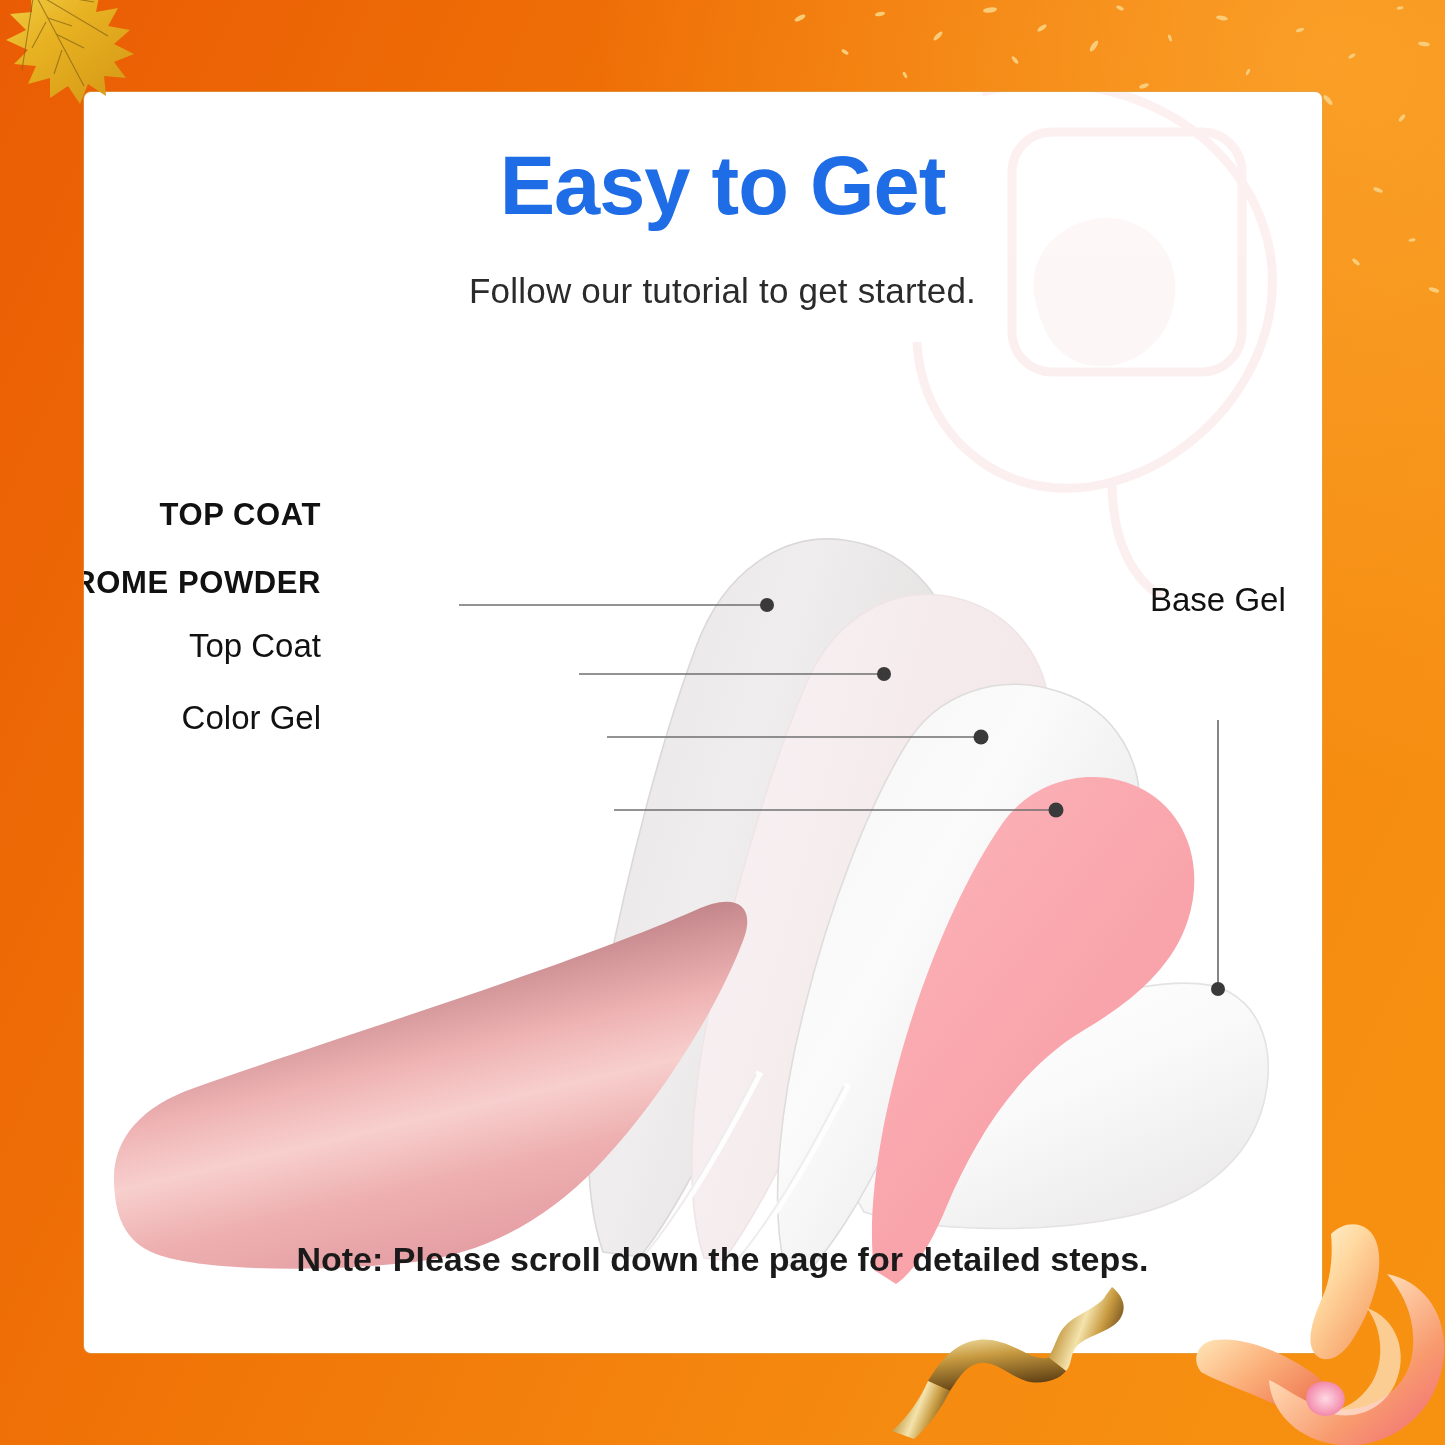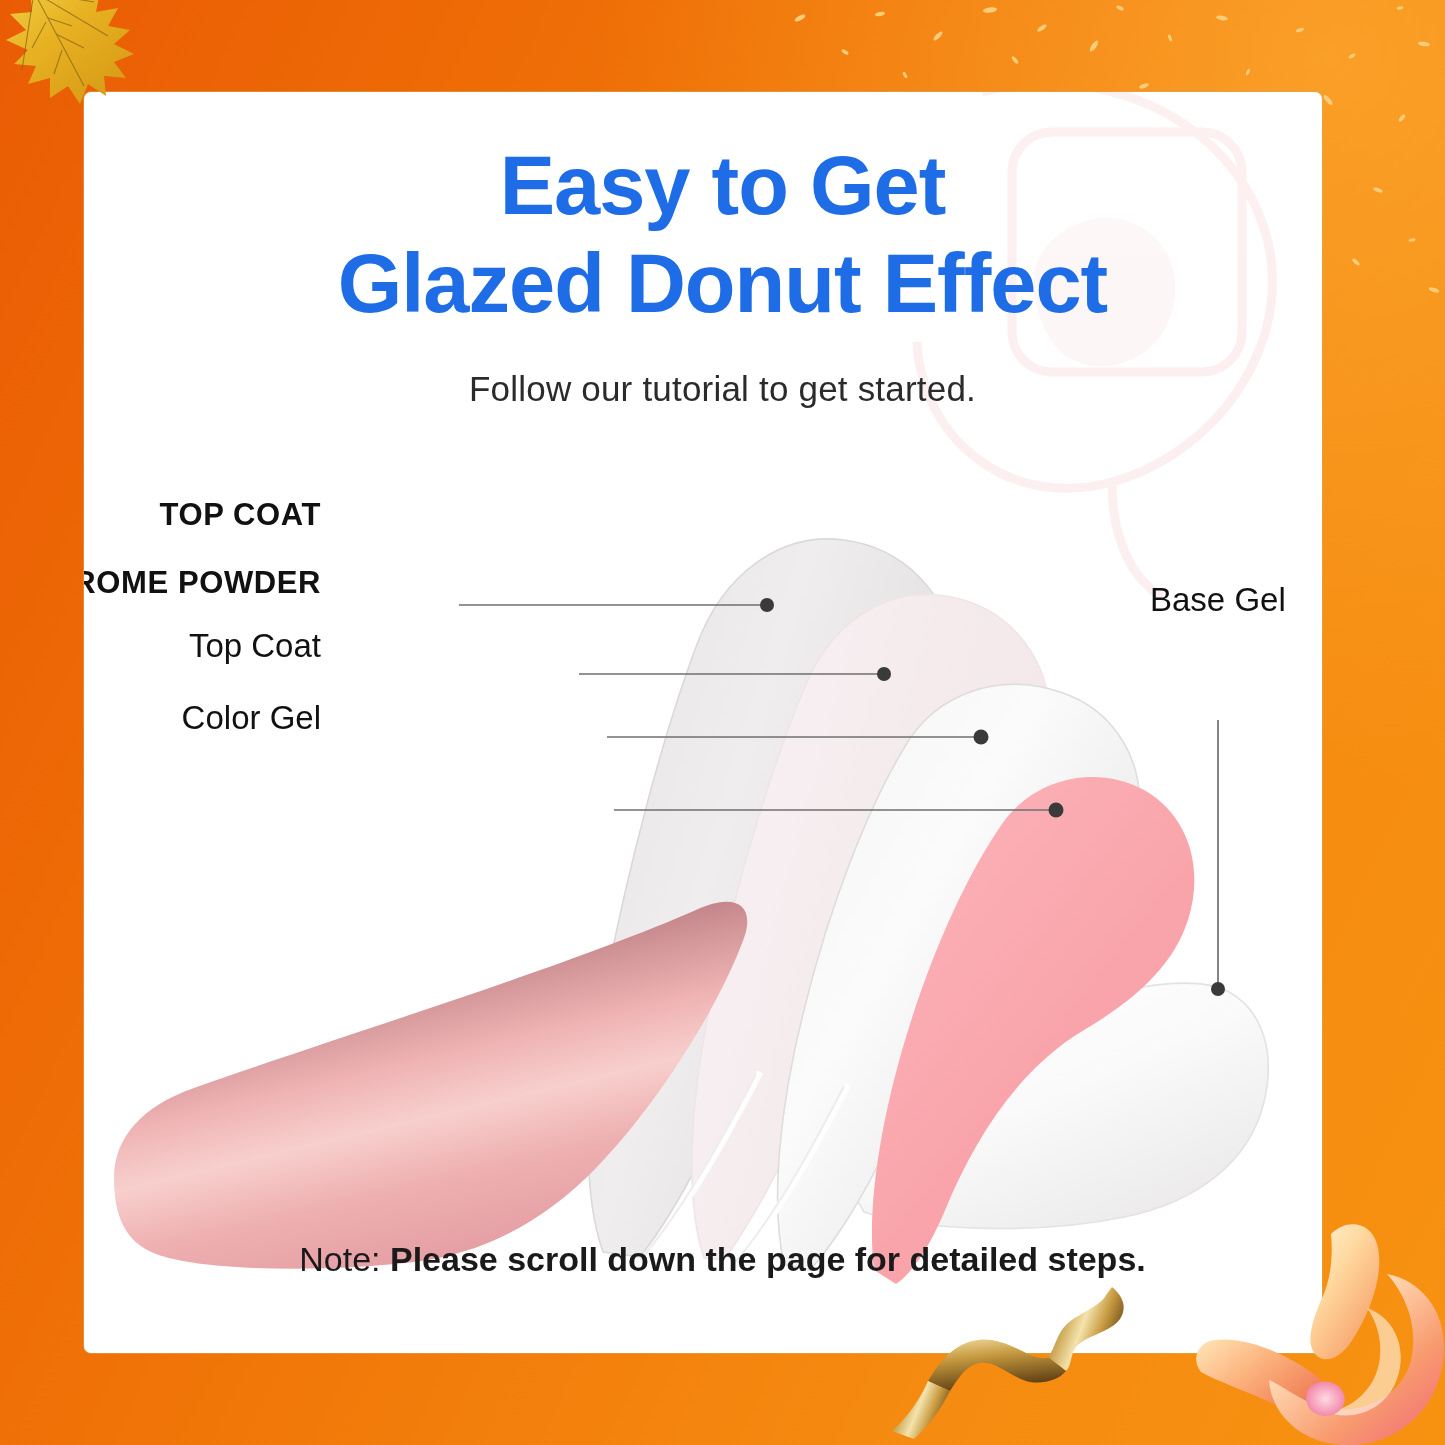--- a/index.html
+++ b/index.html
@@ -86,21 +86,21 @@
 
   
   #note {
     position: absolute;
     left: 0; bottom: 74px;
     width: 1277px;
     text-align: center;
     font-size: 34px;
     color: #1a1a1a;
   }
-  #note .note-key { font-weight: 400; }
+  #note .note-key { font-weight: 700; }
   #note .note-txt { font-weight: 700; }
 
   
   #leaf {
     position: absolute; left: -12px; top: -22px;
     width: 200px; height: 200px;
   }
   #flower {
     position: absolute; right: -6px; bottom: -12px;
     width: 260px; height: 245px;
@@ -166,21 +166,20 @@
         <rect x="150" y="80" width="230" height="240" rx="40"></rect>
       </g>
       <g fill="#fbe8ea">
         <path d="M200 180 C 260 140, 330 190, 310 260 C 292 322, 208 336, 182 276 C 162 230, 172 200, 200 180 Z"></path>
       </g>
     </svg>
 
     <div id="header">
       <div id="headline">
         <div class="h-line">Easy to Get</div>
-        <div class="h-line">Glazed Donut Effect</div>
       </div>
       <div id="subhead">Follow our tutorial to get started.</div>
     </div>
 
     <div id="diagram">
       <svg width="1277" height="1261" viewBox="0 0 1277 1261">
         <defs>
           <linearGradient id="gTopCoatCaps" x1="0" y1="0" x2="1" y2="0.6">
             <stop offset="0%" stop-color="#e6e4e4"></stop>
             <stop offset="45%" stop-color="#efeded"></stop>

